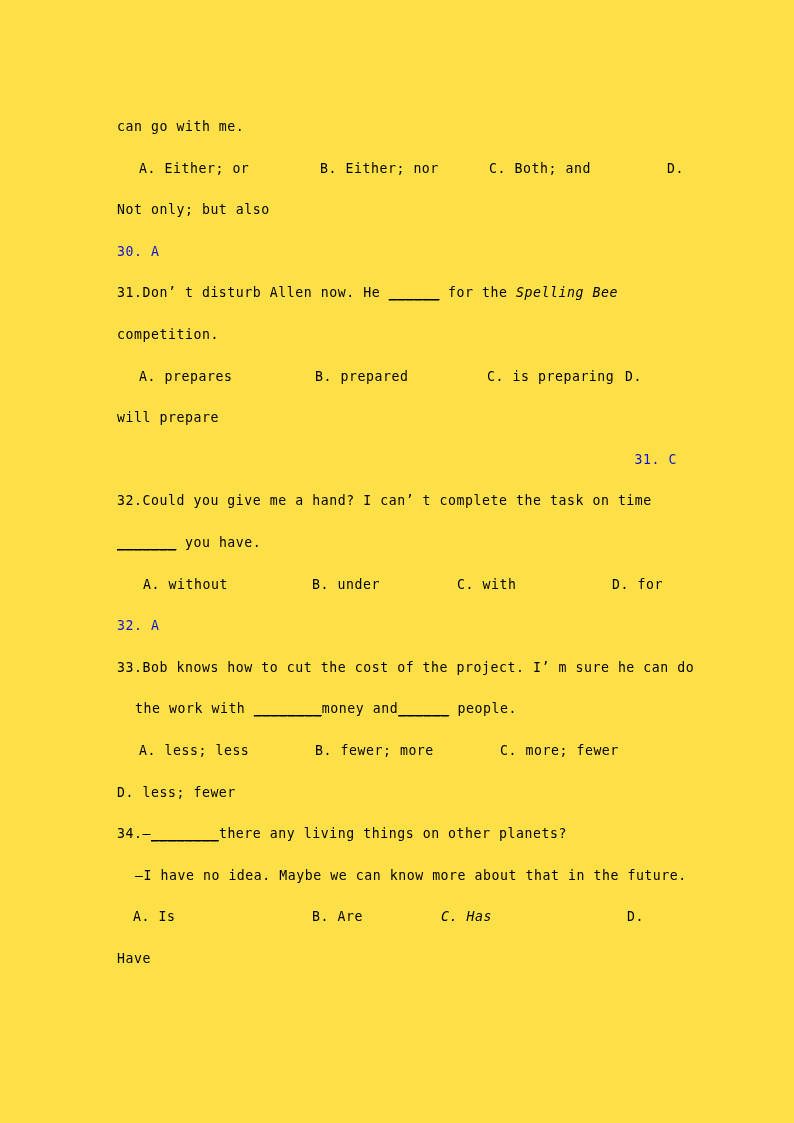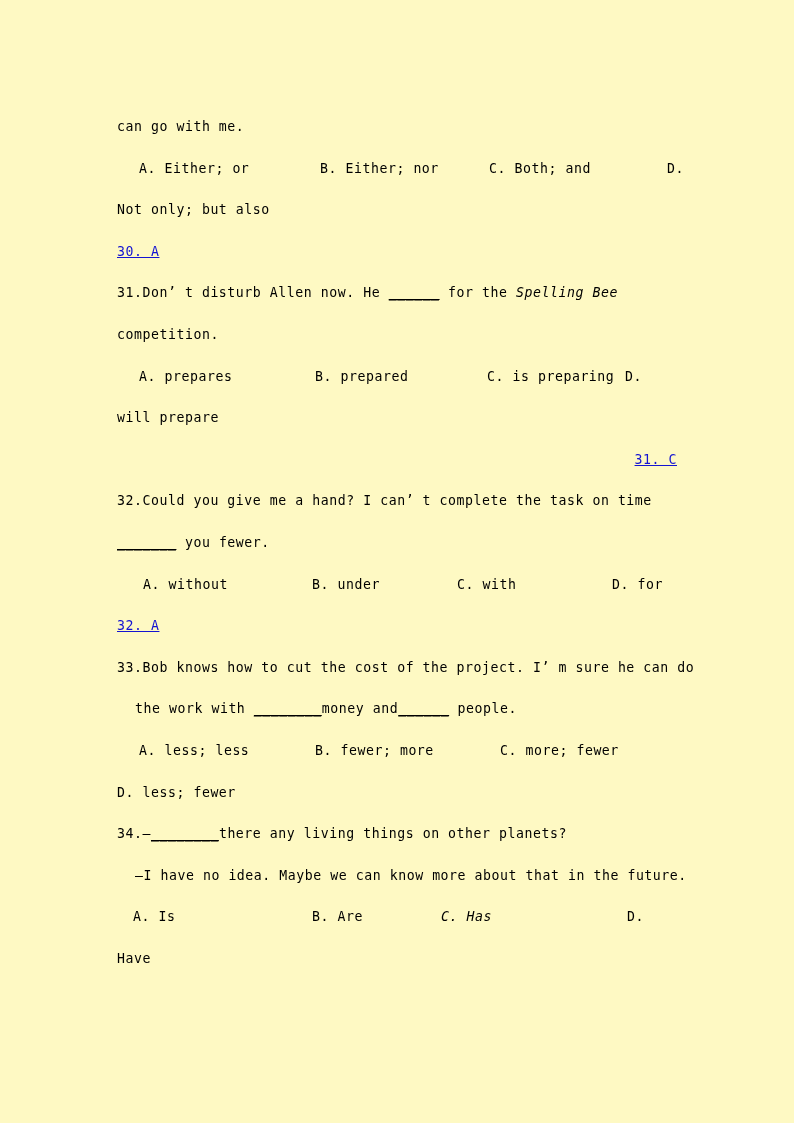--- a/index.html
+++ b/index.html
@@ -15,21 +15,21 @@
     color: #000000;
     overflow: hidden;
   }
 
   .page {
     position: absolute;
     left: 0;
     top: 0;
     width: 794px;
     height: 1123px;
-    background: #fef9c3;
+    background: #fde047;
   }
 
   .body-block {
     position: absolute;
     left: 117px;
     top: 106px;
     width: 560px;
   }
 
   
@@ -38,21 +38,20 @@
     line-height: 41.6px;
     white-space: pre;
     font-size: 13.2px;
     letter-spacing: 0.55px;
     color: #000000;
   }
   .line.indent2 { padding-left: 18px; }
 
   .line.answer {
     color: #1414d2;
-    text-decoration: underline;
   }
 
   
   .opts {
     position: relative;
     height: 41.6px;
     line-height: 41.6px;
     font-size: 13.2px;
     letter-spacing: 0.55px;
     white-space: pre;
@@ -102,21 +101,21 @@
       <span class="opt" style="left: 370px;">C. is preparing</span>
       <span class="opt" style="left: 508px;">D.</span>
     </div>
 
     <div class="line">will prepare</div>
 
     <div class="line answer" style="color: rgb(20, 20, 210); text-align: right;">31. C</div>
 
     <div class="line">32.Could you give me a hand? I can’ t complete the task on time</div>
 
-    <div class="line"><span class="blank">_______</span><span> you fewer.</span></div>
+    <div class="line"><span class="blank">_______</span><span> you have.</span></div>
 
     <div class="opts">
       <span class="opt" style="left: 26px;">A. without</span>
       <span class="opt" style="left: 195px;">B. under</span>
       <span class="opt" style="left: 340px;">C. with</span>
       <span class="opt" style="left: 495px;">D. for</span>
     </div>
 
     <div class="line answer" style="color: rgb(20, 20, 210);">32. A</div>
 

